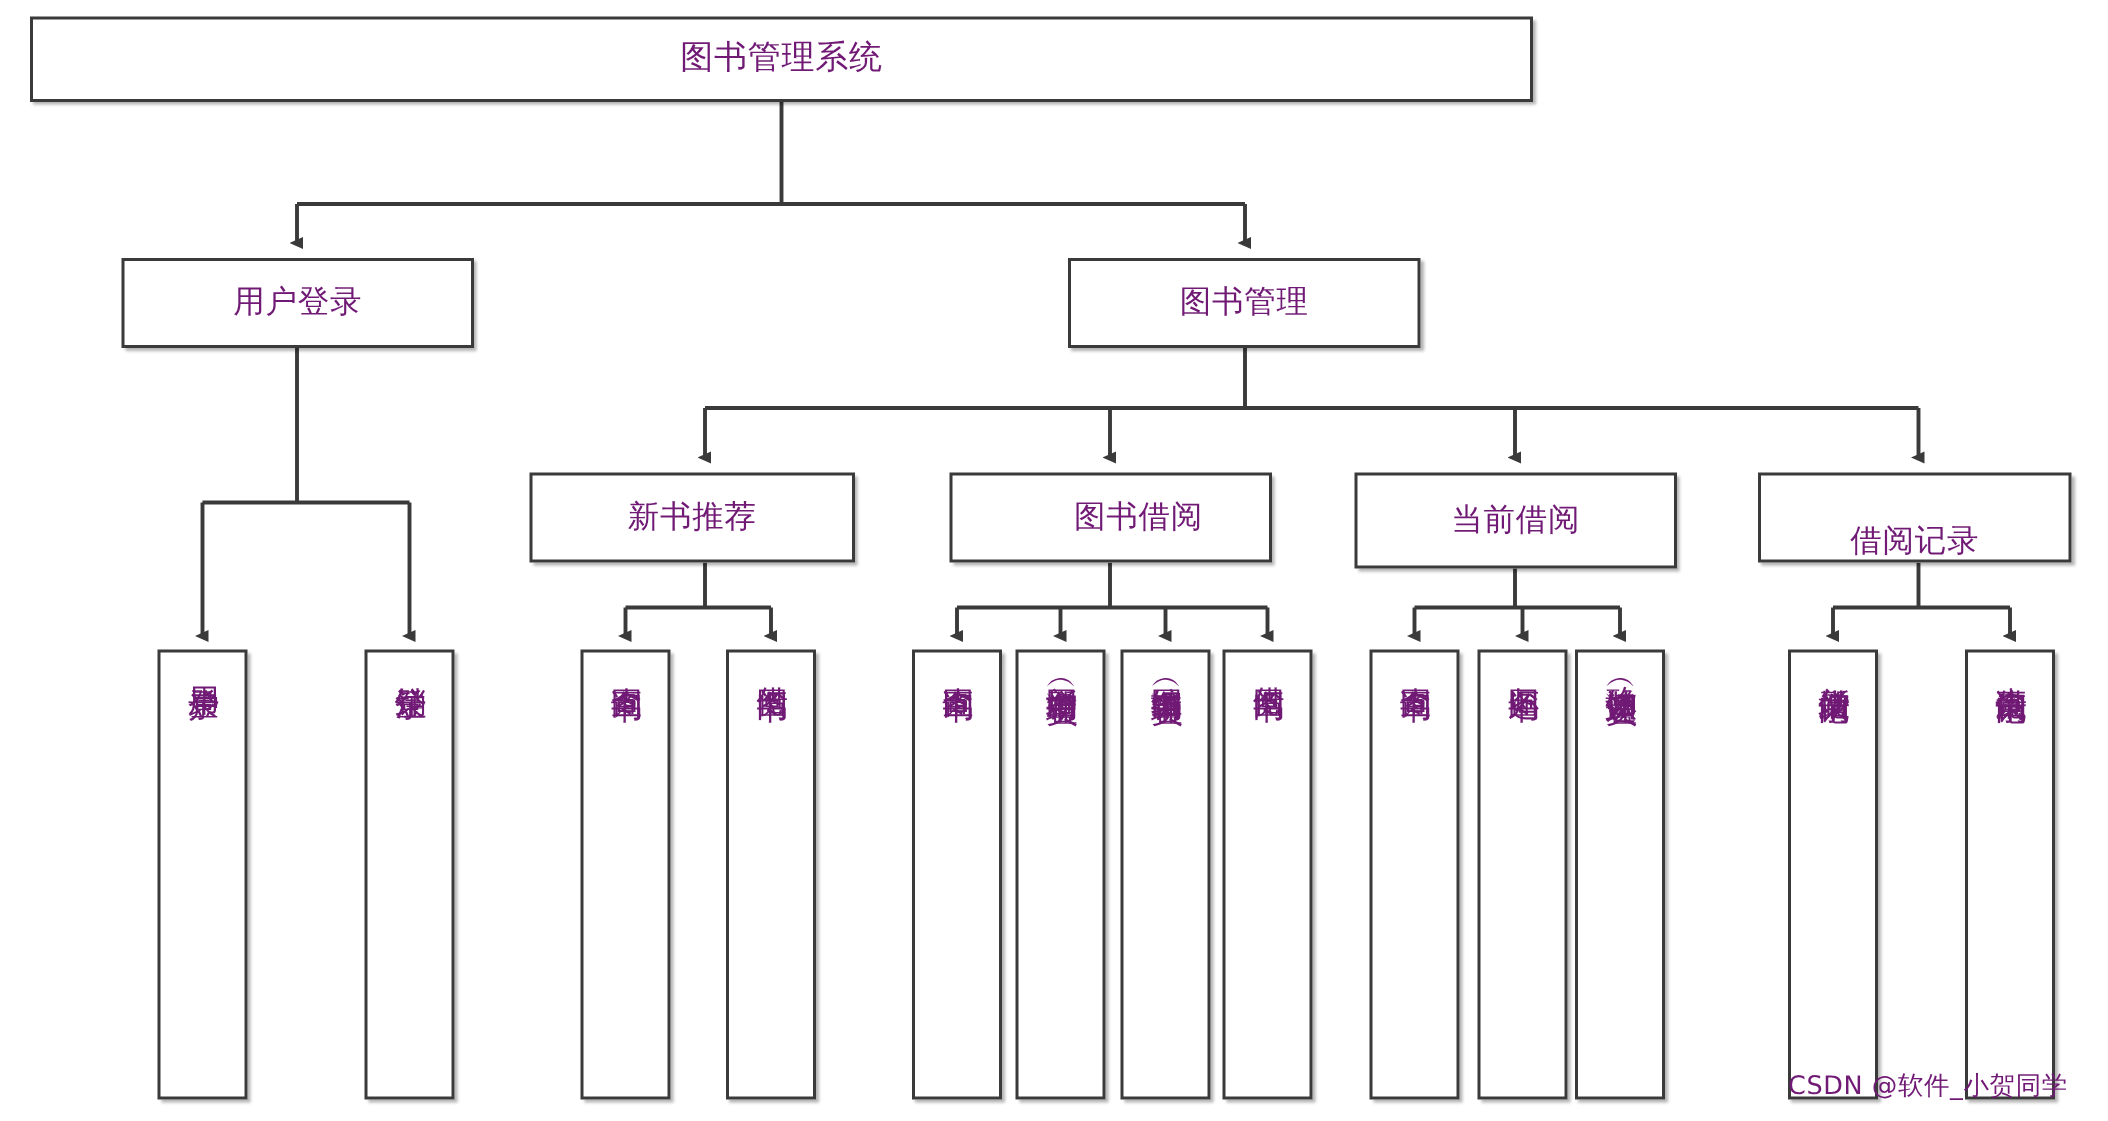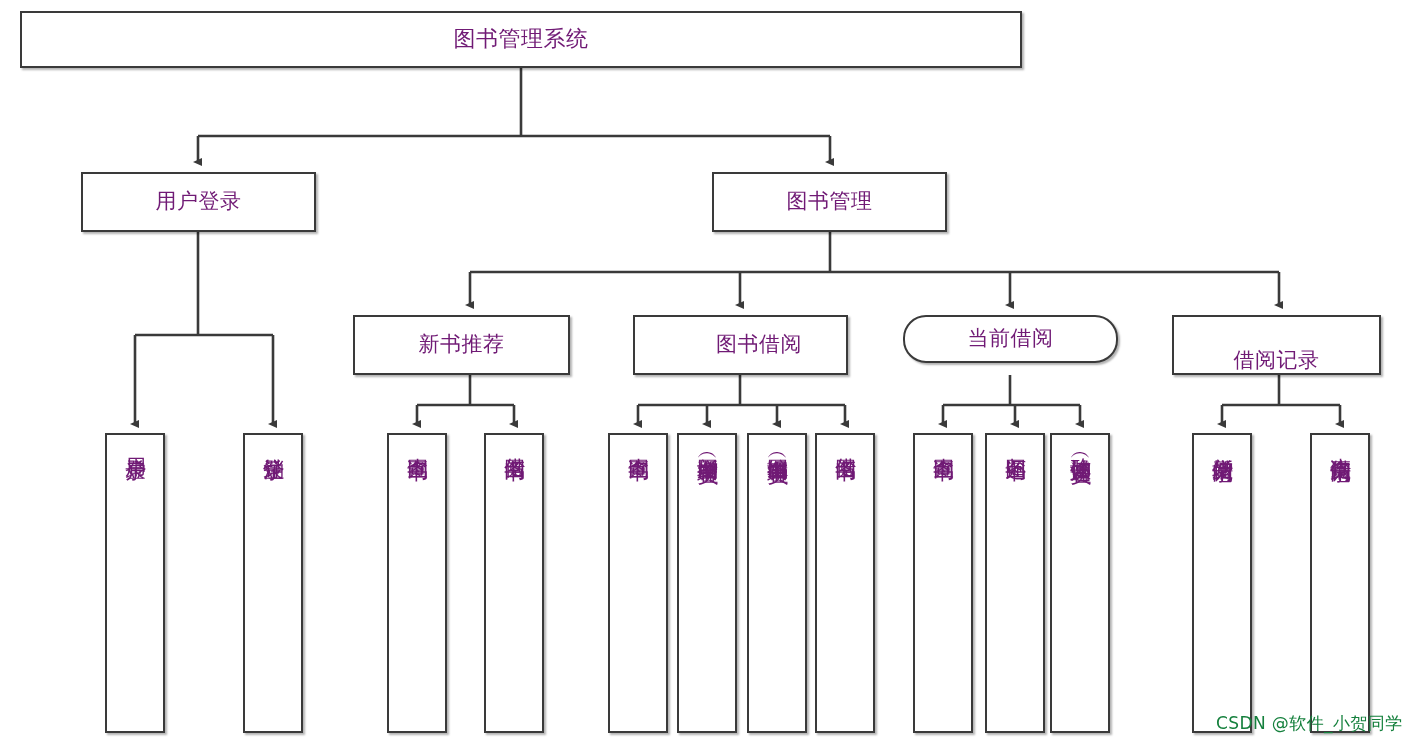--- a/index.html
+++ b/index.html
@@ -54,24 +54,23 @@
     align-items: center;
     justify-content: flex-start;
     padding-top: 6px;
     overflow: hidden;
   }
   .watermark {
     position: absolute;
     left: 1192px;
     top: 712px;
     font-size: 17px;
-    color: #15803d;
+    color: #701a75;
     white-space: nowrap;
     letter-spacing: 0.4px;
-    margin-left: 24px;
   }
 </style>
 </head>
 <body>
 
 <div id="canvas">
 
   <svg class="connectors" viewBox="0 0 1405 747" xmlns="http://www.w3.org/2000/svg">
     <defs>
       <marker id="arrow" markerWidth="10" markerHeight="10" refX="5" refY="5" orient="auto" markerUnits="userSpaceOnUse">
@@ -132,21 +131,21 @@
   <div class="node node-h" style="left:712px; top:172px; width:235px; height:60px;">
     <span>图书管理</span>
   </div>
 
   <div class="node node-h" style="left:353px; top:315px; width:217px; height:60px;">
     <span>新书推荐</span>
   </div>
   <div class="node node-h" style="left:633px; top:315px; width:215px; height:60px;padding-left:37px;">
     <span>图书借阅</span>
   </div>
-  <div class="node node-h" style="left:903px; top:315px; width:215px; height:48px;border-radius:23px;">
+  <div class="node node-h" style="left:903px; top:315px; width:215px; height:64px;">
     <span>当前借阅</span>
   </div>
   <div class="node node-h" style="left:1172px; top:315px; width:209px; height:60px;align-items:flex-end;">
     <span>借阅记录</span>
   </div>
 
   <div class="node node-v" style="left:105px; top:433px; width:60px; height:300px;">
     <span>用户登录</span>
   </div>
   <div class="node node-v" style="left:243px; top:433px; width:60px; height:300px;">

